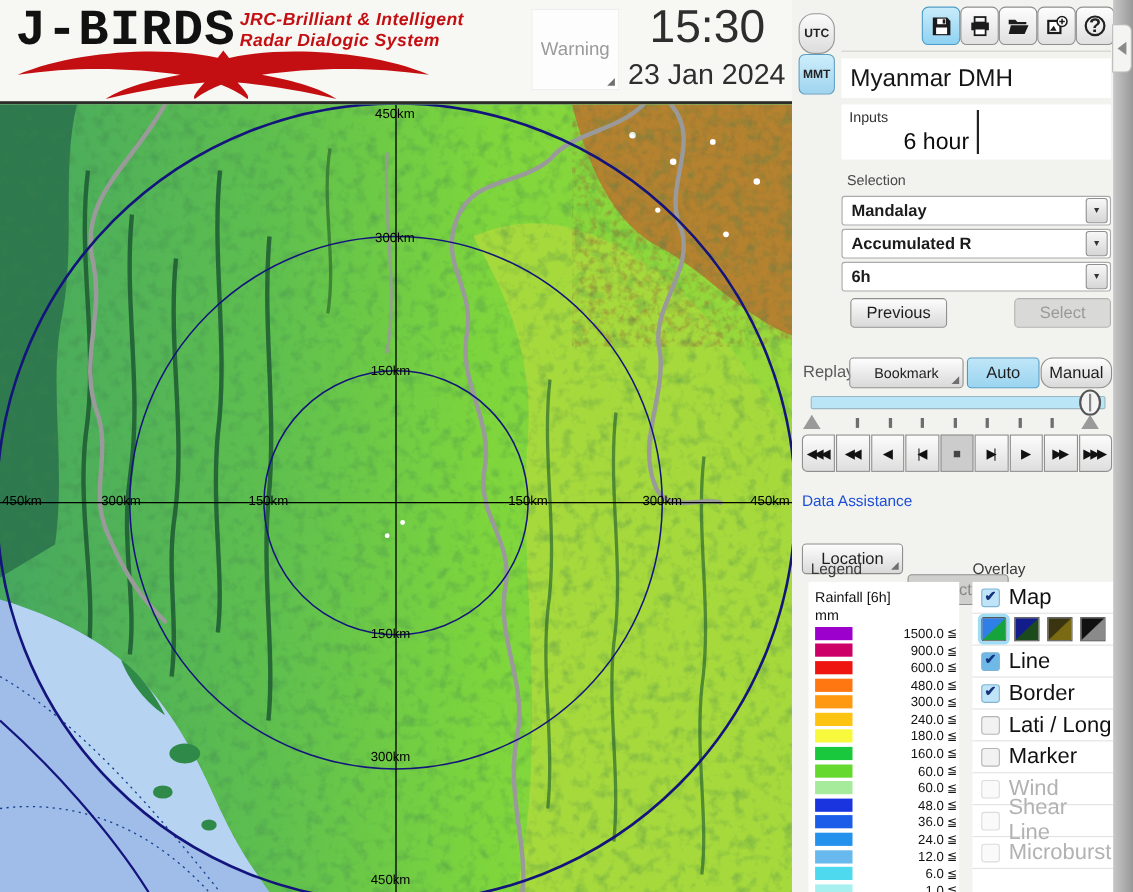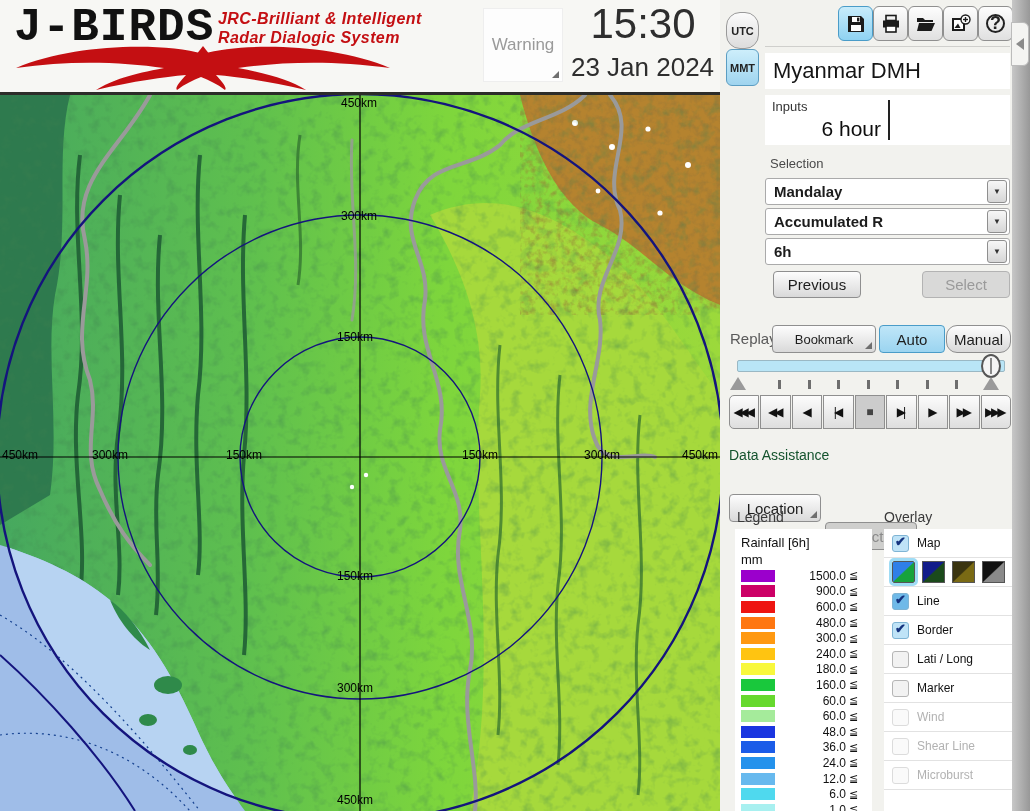--- a/index.html
+++ b/index.html
@@ -70,31 +70,31 @@
   .tick{position:absolute;top:380px;width:3px;height:9px;background:#6e6e6e;}
   #playback{left:9px;top:395px;width:282px;height:34px;display:flex;}
   .pb{flex:1;margin-right:1px;border:1px solid #8f8f8f;background:linear-gradient(#fcfcfc,#dedede);
       display:flex;align-items:center;justify-content:center;font-size:12px;color:#111;
       letter-spacing:-3px;padding-right:3px;box-sizing:border-box;}
   .pb:first-child{border-radius:5px 0 0 5px;}
   .pb:last-child{border-radius:0 5px 5px 0;margin-right:0;}
   .pb.active{background:#cccccc;color:#444;}
 
   
-  #legend-box{left:15px;top:529px;width:137px;height:282px;background:#fff;padding:5px 12px 0 6px;box-sizing:border-box;}
+  #legend-box{left:15px;top:529px;width:137px;height:282px;background:#fff;padding:5px 0 0 6px;box-sizing:border-box;}
   .legend-title{font-size:13px;color:#111;line-height:17px;}
   .legend-row{display:flex;align-items:center;height:15.6px;}
   .legend-swatch{width:34px;height:12px;}
   .legend-val{flex:1;text-align:right;font-size:12px;color:#111;}
   .legend-sym{font-size:11px;color:#111;margin-left:3px;width:11px;}
 
   
   #overlay-box{left:164px;top:529px;width:128px;height:282px;background:#fff;box-sizing:border-box;}
   .ov-row{display:flex;align-items:center;height:28px;border-bottom:1px solid #e2e2e2;padding-left:8px;}
-  .ov-label{font-size:12px;color:#111;margin-left:8px;}
+  .ov-label{font-size:20px;color:#111;margin-left:8px;}
   .ov-row.dis .ov-label{color:#b2b2b2;}
   .cb{width:17px;height:17px;border:1px solid #b5b5b5;border-radius:3px;background:#f2f2f2;
       box-sizing:border-box;position:relative;}
   .cb.checked{background:#bfe3f7;border-color:#7fb4d4;}
   .cb.checked::after{content:"✔";position:absolute;left:2px;top:-2px;font-size:13px;font-weight:bold;color:#14327e;}
   .cb.cbline{background:#6fb9e8;}
   .cb.dis{border-color:#dcdcdc;background:#fafafa;}
   .swatch{width:24px;height:22px;margin-right:7px;border:1px solid #555;box-sizing:border-box;}
   .swatch.sel{outline:3px solid #9fdcf5;border-radius:2px;}
 
@@ -348,21 +348,21 @@
         <div class="pb">◀◀</div>
         <div class="pb">◀</div>
         <div class="pb">|◀</div>
         <div class="pb active">■</div>
         <div class="pb">▶|</div>
         <div class="pb">▶</div>
         <div class="pb">▶▶</div>
         <div class="pb">▶▶▶</div>
       </div>
 
-    <div class="abs" style="left:9px;top:447px;font-size:14px;color:#14532d;">Data Assistance</div>
+    <div class="abs" style="left:9px;top:447px;font-size:14px;color:#1d4ed8;">Data Assistance</div>
     <div class="abs btn grip" style="left:9px;top:466px;width:92px;height:28px;">Location</div>
     <div class="abs btn grip pressed" style="left:105px;top:466px;width:92px;height:28px;">X-Section</div>
     <div class="abs btn grip" style="left:201px;top:466px;width:90px;height:28px;">Track</div>
 
     <div class="abs" style="left:17px;top:509px;font-size:14px;color:#3a3a3a;">Legend</div>
     <div class="abs" style="left:164px;top:509px;font-size:14px;color:#3a3a3a;">Overlay</div>
 
     <div id="legend-box" class="abs">
       <div class="legend-title">Rainfall [6h]</div>
       <div class="legend-title">mm</div>

